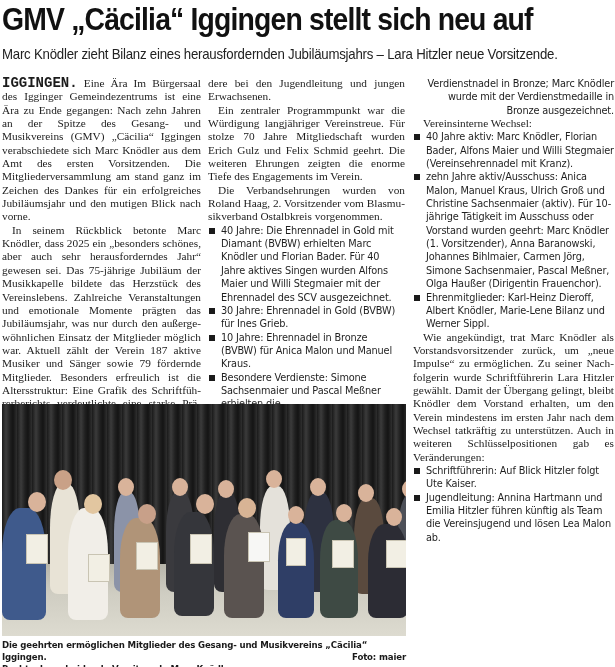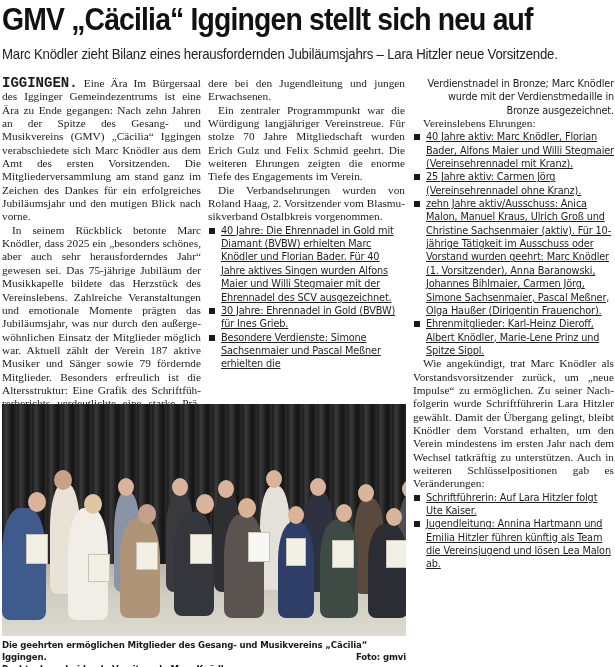--- a/index.html
+++ b/index.html
@@ -25,21 +25,21 @@
   .col p { text-indent: 0; }
   .col p.ind { text-indent: 10px; }
   .dateline { font-family: Liberation Mono, monospace; font-weight: bold; font-size: 14px; }
   .col1 { left: 2px; top: 77px; width: 199px; }
   .col2 { left: 208px; top: 77px; width: 197px; }
   .col3 { left: 413px; top: 77px; width: 201px; }
   ul.bul { list-style: none; }
   ul.bul li {
     position: relative; padding-left: 13px; text-align: left;
     font-family: "DejaVu Sans", sans-serif; font-size: 9.75px; line-height: 13.35px;
-    letter-spacing: -0.15px; color: #1f1f1f; text-decoration: underline;
+    letter-spacing: -0.15px; color: #1f1f1f;
   }
   ul.bul li .sq {
     position: absolute; left: 1px; top: 4px; width: 6px; height: 6px; background: #1a1a1a;
   }
   .in-bullet-para { padding-left: 13px; text-align: right;
     font-family: "DejaVu Sans", sans-serif; font-size: 9.75px; line-height: 13.35px; letter-spacing: -0.15px; }
   .subheading { text-indent: 8px; }
   .photo {
     position: absolute; left: 2px; top: 404px; width: 404px; height: 232px;
     background: #2a2a2a; overflow: hidden;
@@ -74,36 +74,36 @@
   <p class="ind">In seinem Rückblick betonte Marc Knödler, dass 2025 ein „besonders schö­nes, aber auch sehr herausforderndes Jahr“ gewesen sei. Das 75-jährige Jubiläum der Musikkapelle bildete das Herzstück des Vereinslebens. Zahlreiche Veranstaltungen und emotionale Momente prägten das Jubiläumsjahr, was nur durch den außerge­wöhnlichen Einsatz der Mitglieder möglich war. Aktuell zählt der Verein 187 aktive Musiker und Sänger sowie 79 fördernde Mitglieder. Besonders erfreulich ist die Altersstruktur: Eine Grafik des Schriftfüh­rerberichts verdeutlichte eine starke Prä­senz in fast allen Altersgruppen, insbeson­</p>
 </div>
 
 <div class="col col2">
   <p>dere bei den Jugendleitung und jungen Erwachsenen.</p>
   <p class="ind">Ein zentraler Programmpunkt war die Würdigung langjähriger Vereinstreue. Für stolze 70 Jahre Mitgliedschaft wurden Erich Gulz und Felix Schmid geehrt. Die weiteren Ehrungen zeigten die enorme Tiefe des Engagements im Verein.</p>
   <p class="ind">Die Verbandsehrungen wurden von Roland Haag, 2. Vorsitzender vom Blasmu­sikverband Ostalbkreis vorgenommen.</p>
   <ul class="bul">
     <li><span class="sq"></span><span>40 Jahre: Die Ehrennadel in Gold mit Dia­mant (BVBW) erhielten Marc Knödler und Florian Bader. Für 40 Jahre aktives Singen wurden Alfons Maier und Willi Stegmaier mit der Ehrennadel des SCV ausgezeich­net.</span></li>
     <li><span class="sq"></span><span>30 Jahre: Ehrennadel in Gold (BVBW) für Ines Grieb.</span></li>
+    <li><span class="sq"></span><span>10 Jahre: Ehrennadel in Bronze (BVBW) für Anica Malon und Manuel Kraus.</span></li>
     <li><span class="sq"></span><span>Besondere Verdienste: Simone Sachsen­maier und Pascal Meßner erhielten die</span></li>
   </ul>
 </div>
 
 <div class="col col3">
   <p class="in-bullet-para">Verdienstnadel in Bronze; Marc Knödler wurde mit der Verdienstmedaille in Bronze ausgezeichnet.</p>
-  <p class="ind subheading">Vereinslebens Ehrungen:</p>
+  <p class="ind subheading">Vereinsinterne Wechsel:</p>
   <ul class="bul">
     <li><span class="sq"></span><span>40 Jahre aktiv: Marc Knödler, Florian Bader, Alfons Maier und Willi Stegmaier (Vereinsehrennadel mit Kranz).</span></li>
-    <li><span class="sq"></span><span>25 Jahre aktiv: Carmen Jörg (Vereinsehrennadel ohne Kranz).</span></li>
     <li><span class="sq"></span><span>zehn Jahre aktiv/Ausschuss: Anica Malon, Manuel Kraus, Ulrich Groß und Christine Sachsenmaier (aktiv). Für 10-jährige Tätigkeit im Ausschuss oder Vorstand wurden geehrt: Marc Knödler (1. Vorsit­zender), Anna Baranowski, Johannes Bihlmaier, Carmen Jörg, Simone Sachsen­maier, Pascal Meßner, Olga Haußer (Dirigentin Frauenchor).</span></li>
-    <li><span class="sq"></span><span>Ehrenmitglieder: Karl-Heinz Dieroff, Albert Knödler, Marie-Lene Prinz und Spitze Sippl.</span></li>
+    <li><span class="sq"></span><span>Ehrenmitglieder: Karl-Heinz Dieroff, Albert Knödler, Marie-Lene Bilanz und Werner Sippl.</span></li>
   </ul>
   <p class="ind">Wie angekündigt, trat Marc Knödler als Vorstandsvorsitzender zurück, um „neue Impulse“ zu ermöglichen. Zu seiner Nach­folgerin wurde Schriftführerin Lara Hitzler gewählt. Damit der Übergang gelingt, bleibt Knödler dem Vorstand erhalten, um den Verein mindestens im ersten Jahr nach dem Wechsel tatkräftig zu unterstützen. Auch in weiteren Schlüsselpositionen gab es Veränderungen:</p>
   <ul class="bul">
-    <li><span class="sq"></span><span>Schriftführerin: Auf Lara Hitzler folgt Ute Kaiser.</span></li>
+    <li><span class="sq"></span><span>Schriftführerin: Auf Blick Hitzler folgt Ute Kaiser.</span></li>
     <li><span class="sq"></span><span>Jugendleitung: Annina Hartmann und Emilia Hitzler führen künftig als Team die Vereinsjugend und lösen Lea Malon ab.</span></li>
   </ul>
 
 </div>
 
 <div class="photo" title="Gruppenfoto der geehrten Mitglieder mit Urkunden vor einem dunklen Bühnenvorhang">
   <div class="curtain"></div>
   <div class="floor"></div>
   <div class="people">
 
@@ -147,14 +147,14 @@
     <div class="cert" style="left:330px;top:76px;width:22px;height:28px;"></div>
     <div class="person" style="left:366px;top:60px;width:40px;height:94px;background:#2c2c34;"></div>
     <div class="head" style="left:384px;top:44px;width:16px;height:18px;"></div>
     <div class="cert" style="left:384px;top:76px;width:22px;height:28px;"></div>
   </div>
 </div>
 
 <div class="caption">
   <div>Die geehrten ermöglichen Mitglieder des Gesang- und Musikvereins „Cäcilia“ Iggingen.</div>
   <div>Rechts der scheidende Vorsitzende Marc Knödler.</div>
-  <span class="credit">Foto: gmvi</span>
+  <span class="credit">Foto: maier</span>
 </div>
 
 </body></html>

